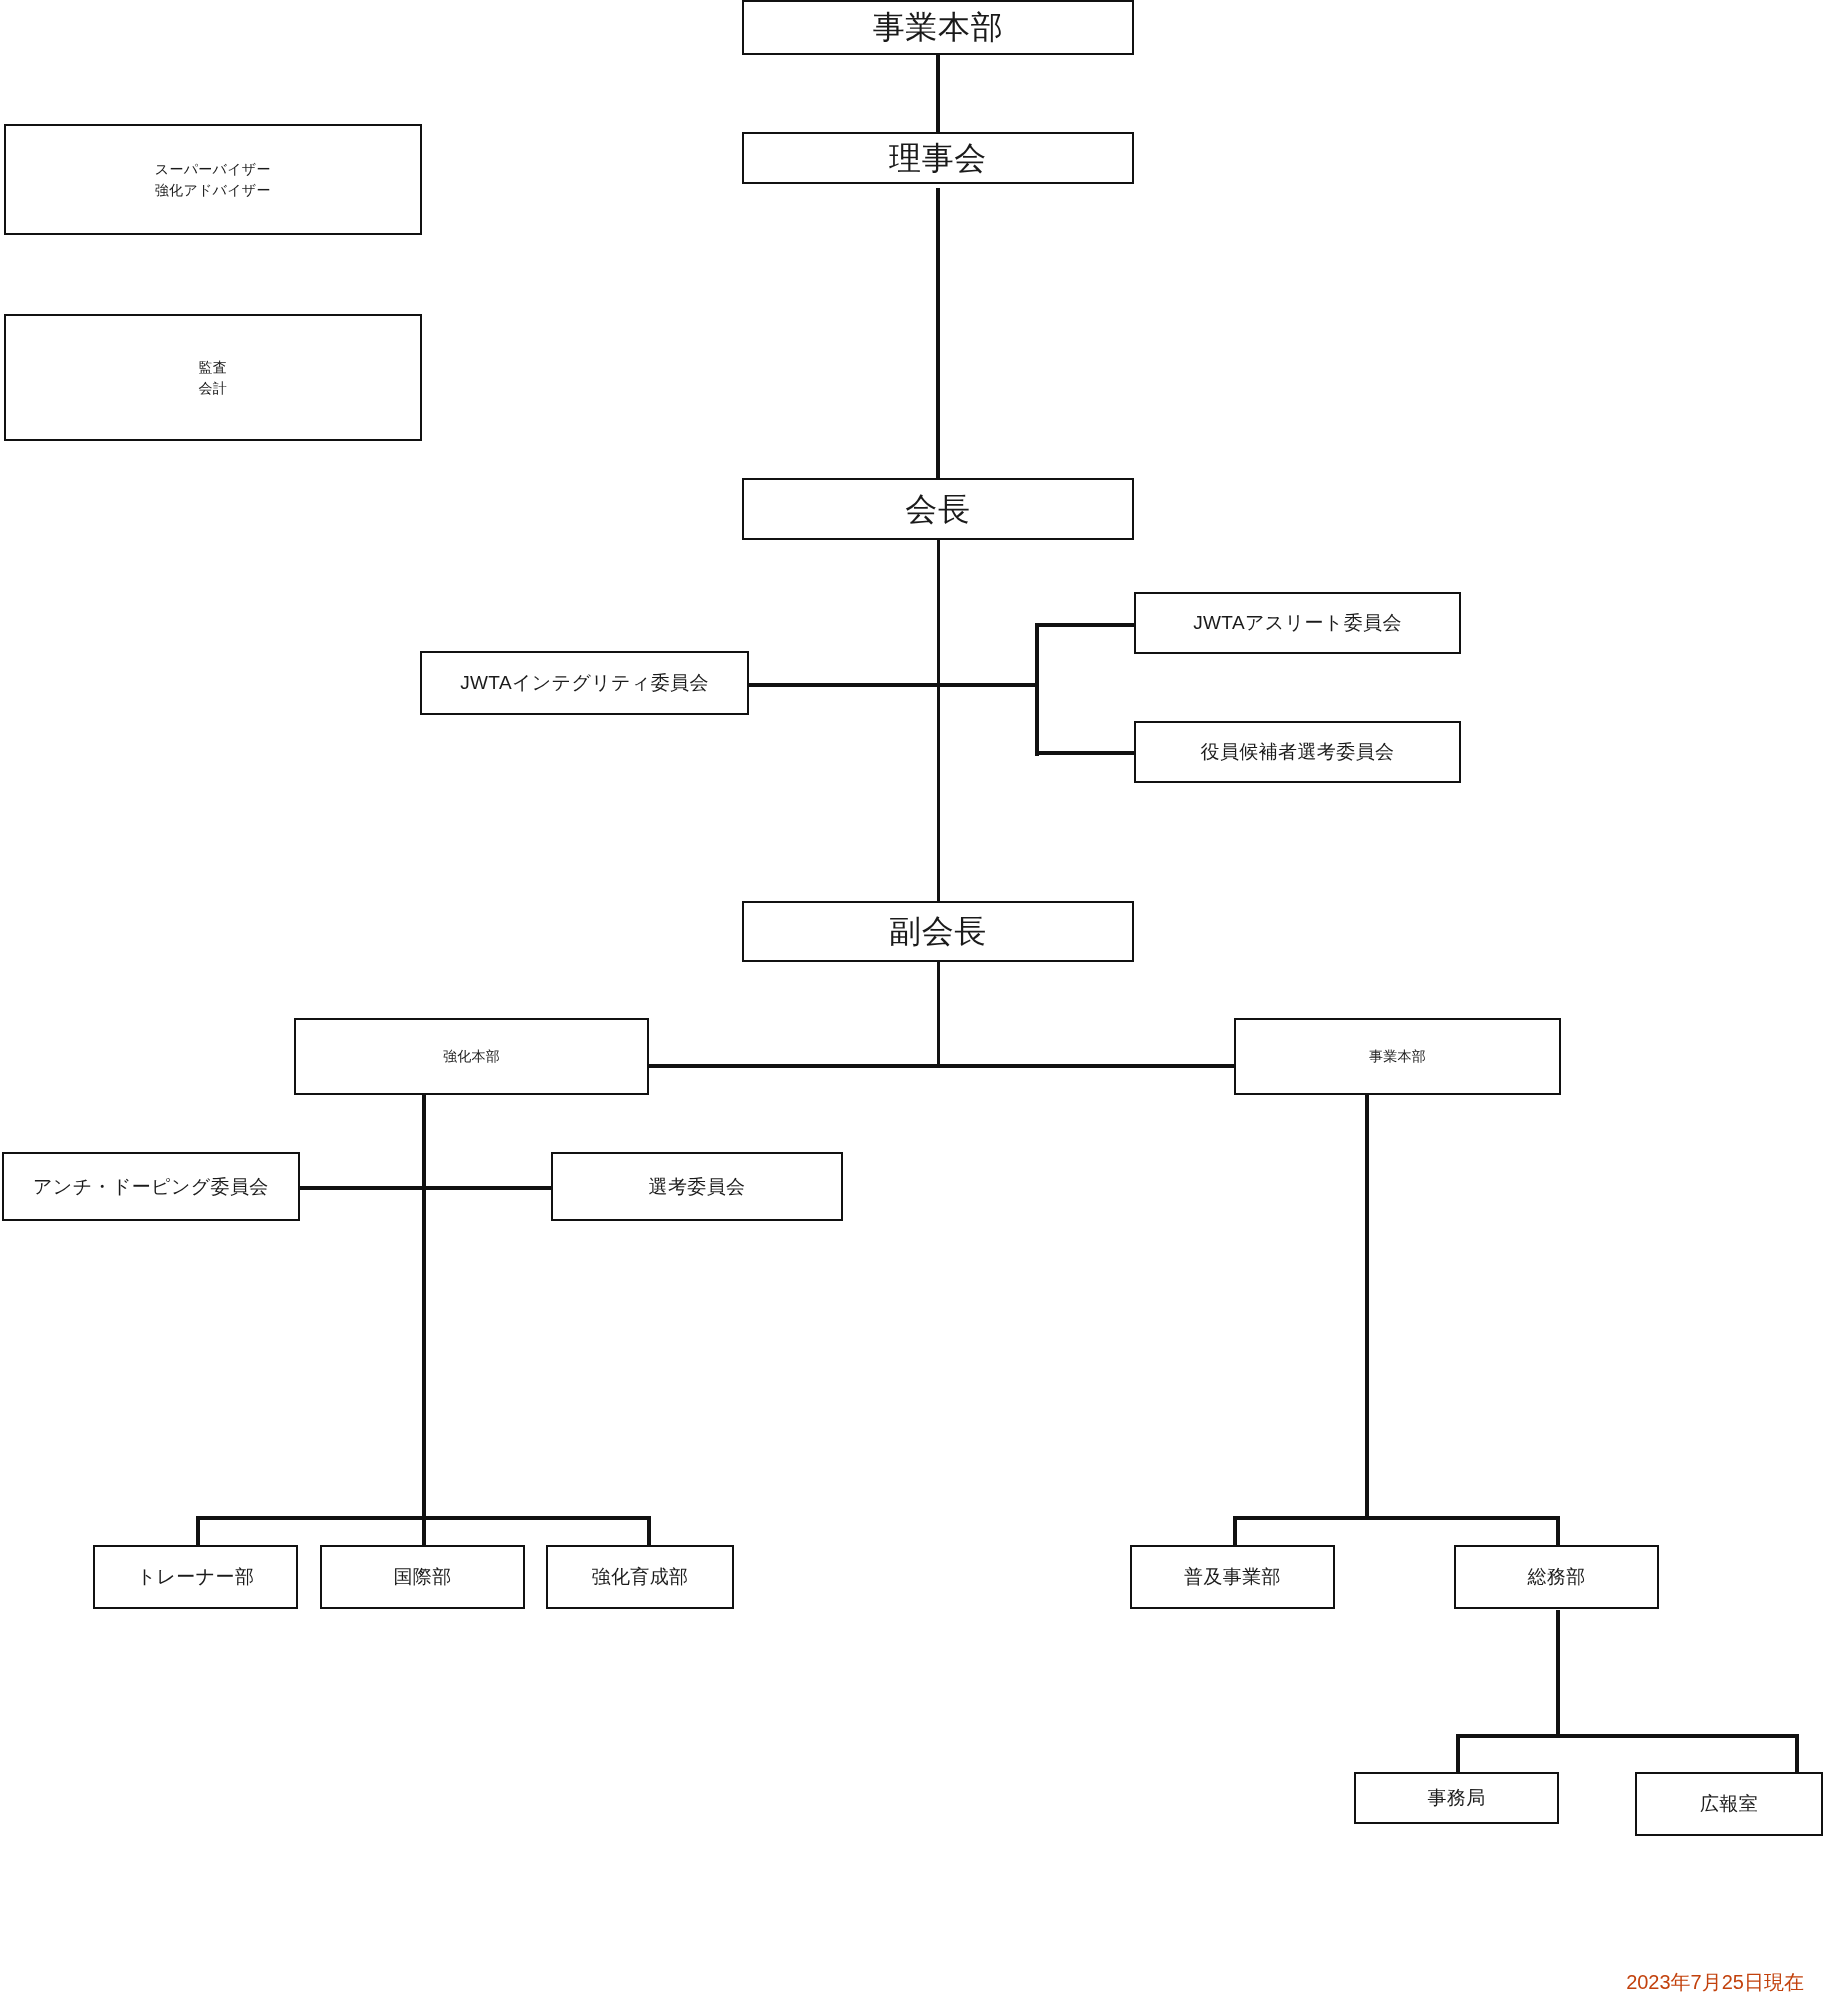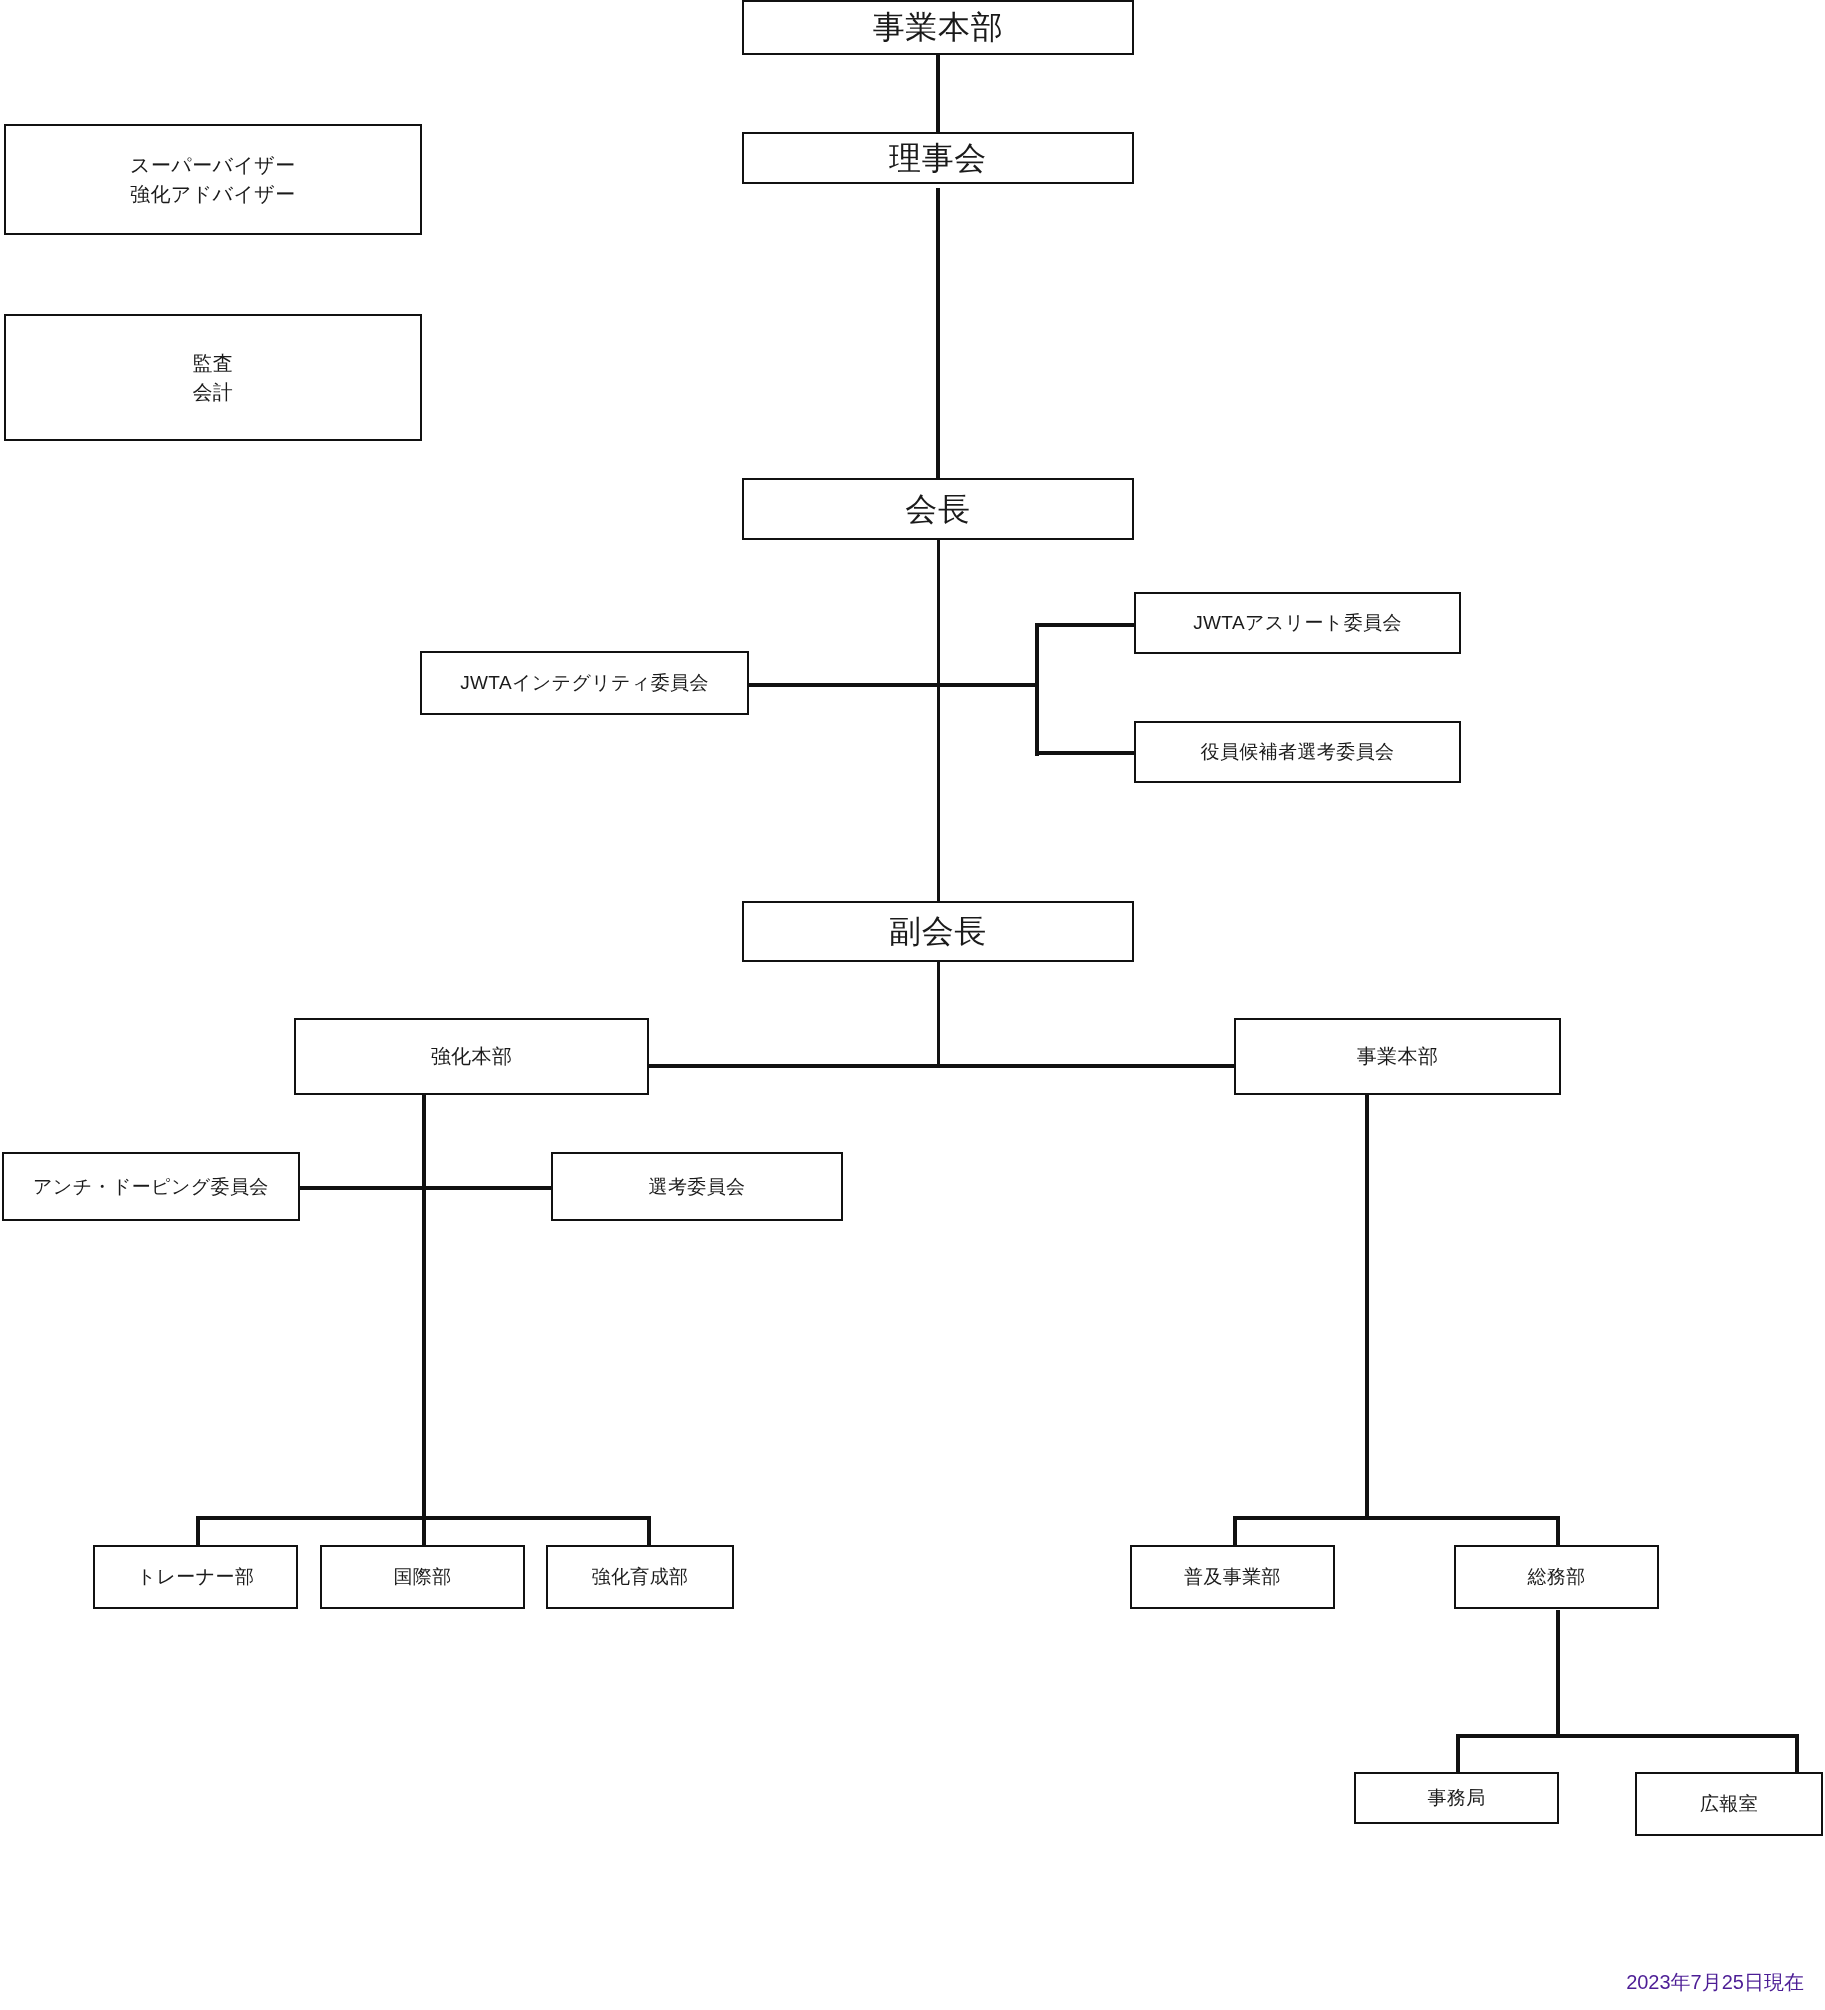--- a/index.html
+++ b/index.html
@@ -31,40 +31,40 @@
     text-align: center;
     z-index: 5;
     line-height: 1.45;
     letter-spacing: 0.02em;
   }
   .node .line-text {
     display: block;
     white-space: nowrap;
   }
   .size-xl  { font-size: 32px; }
-  .size-md  { font-size: 20px; }
+  .size-md  { font-size: 14px; }
   .size-sm  { font-size: 19px; }
 
   
   .conn {
     position: absolute;
     background: #111111;
     z-index: 1;
   }
   .conn-v { width: 2.9px; }
   .conn-thick-v { width: 3.8px; }
   .conn-thick-h { height: 3.8px; }
 
   
   .footer-date {
     position: absolute;
     right: 21px;
     bottom: 15.4px;
     font-size: 20px;
-    color: #4c1d95;
+    color: #c2410c;
     white-space: nowrap;
     z-index: 5;
   }
 </style>
 </head>
 <body>
 
 <div id="chart-root">
 
   <div class="conn conn-thick-v" style="left:936px; top:53px; height:82px;"></div>

